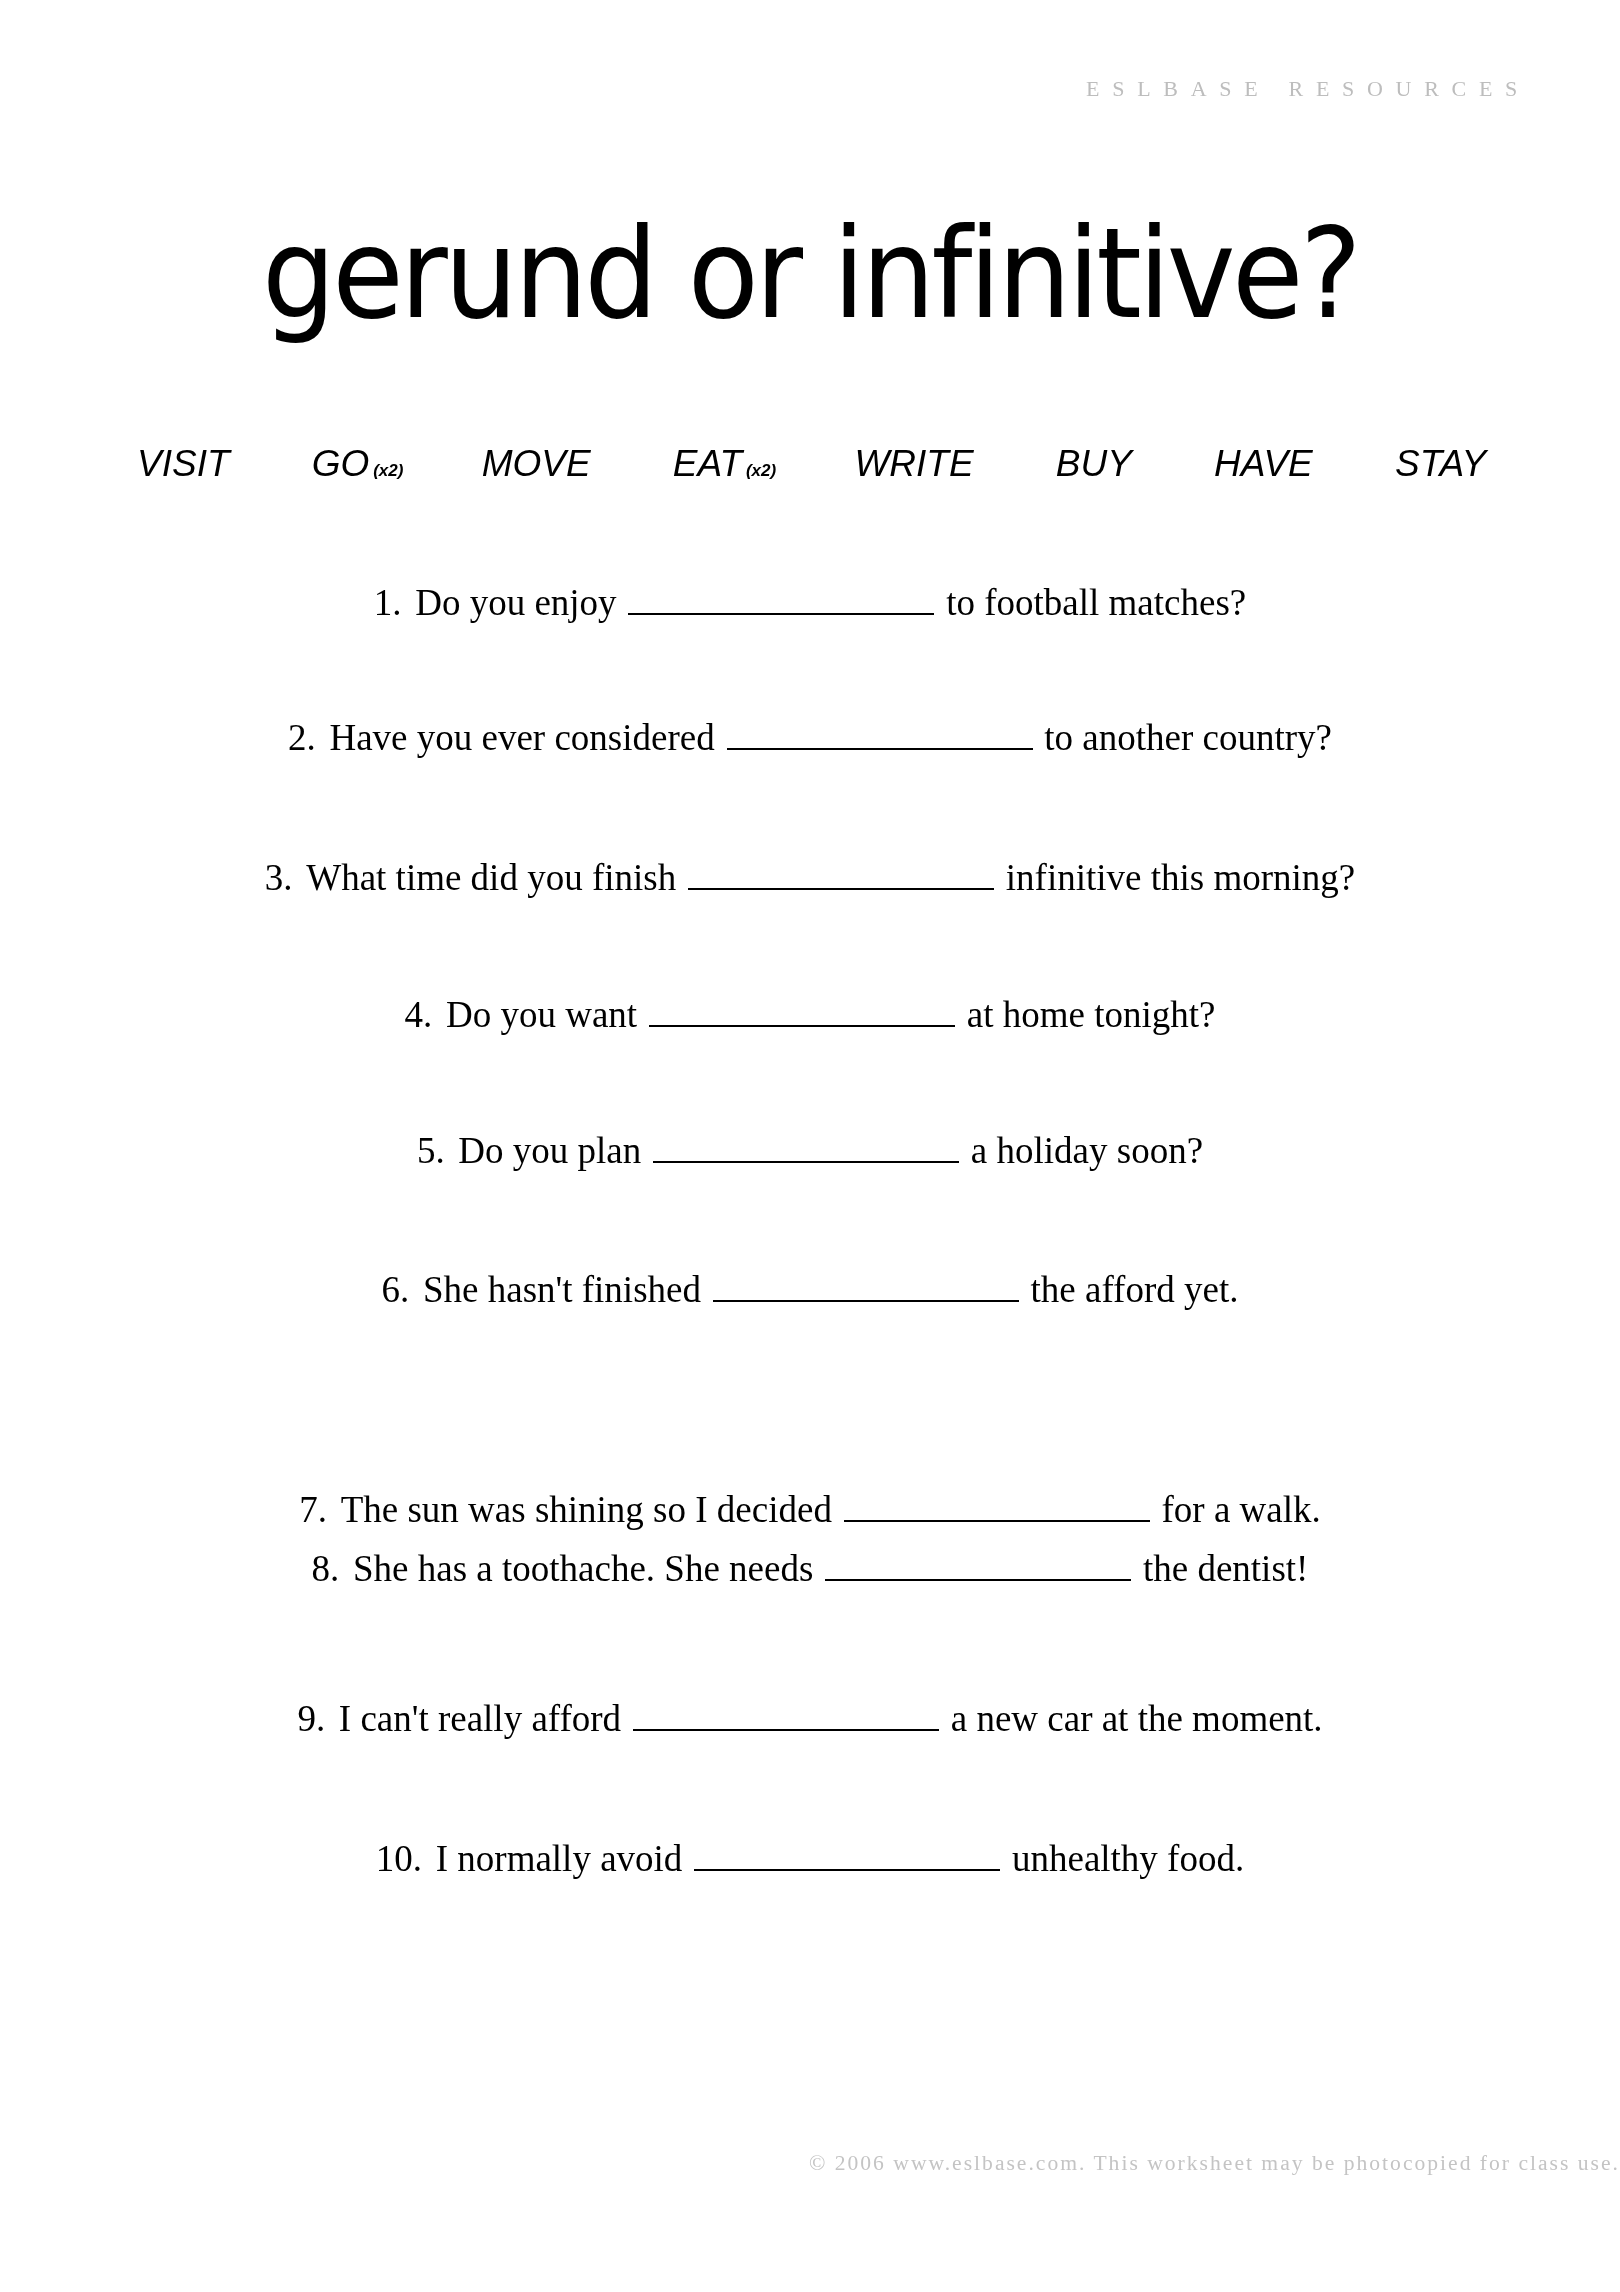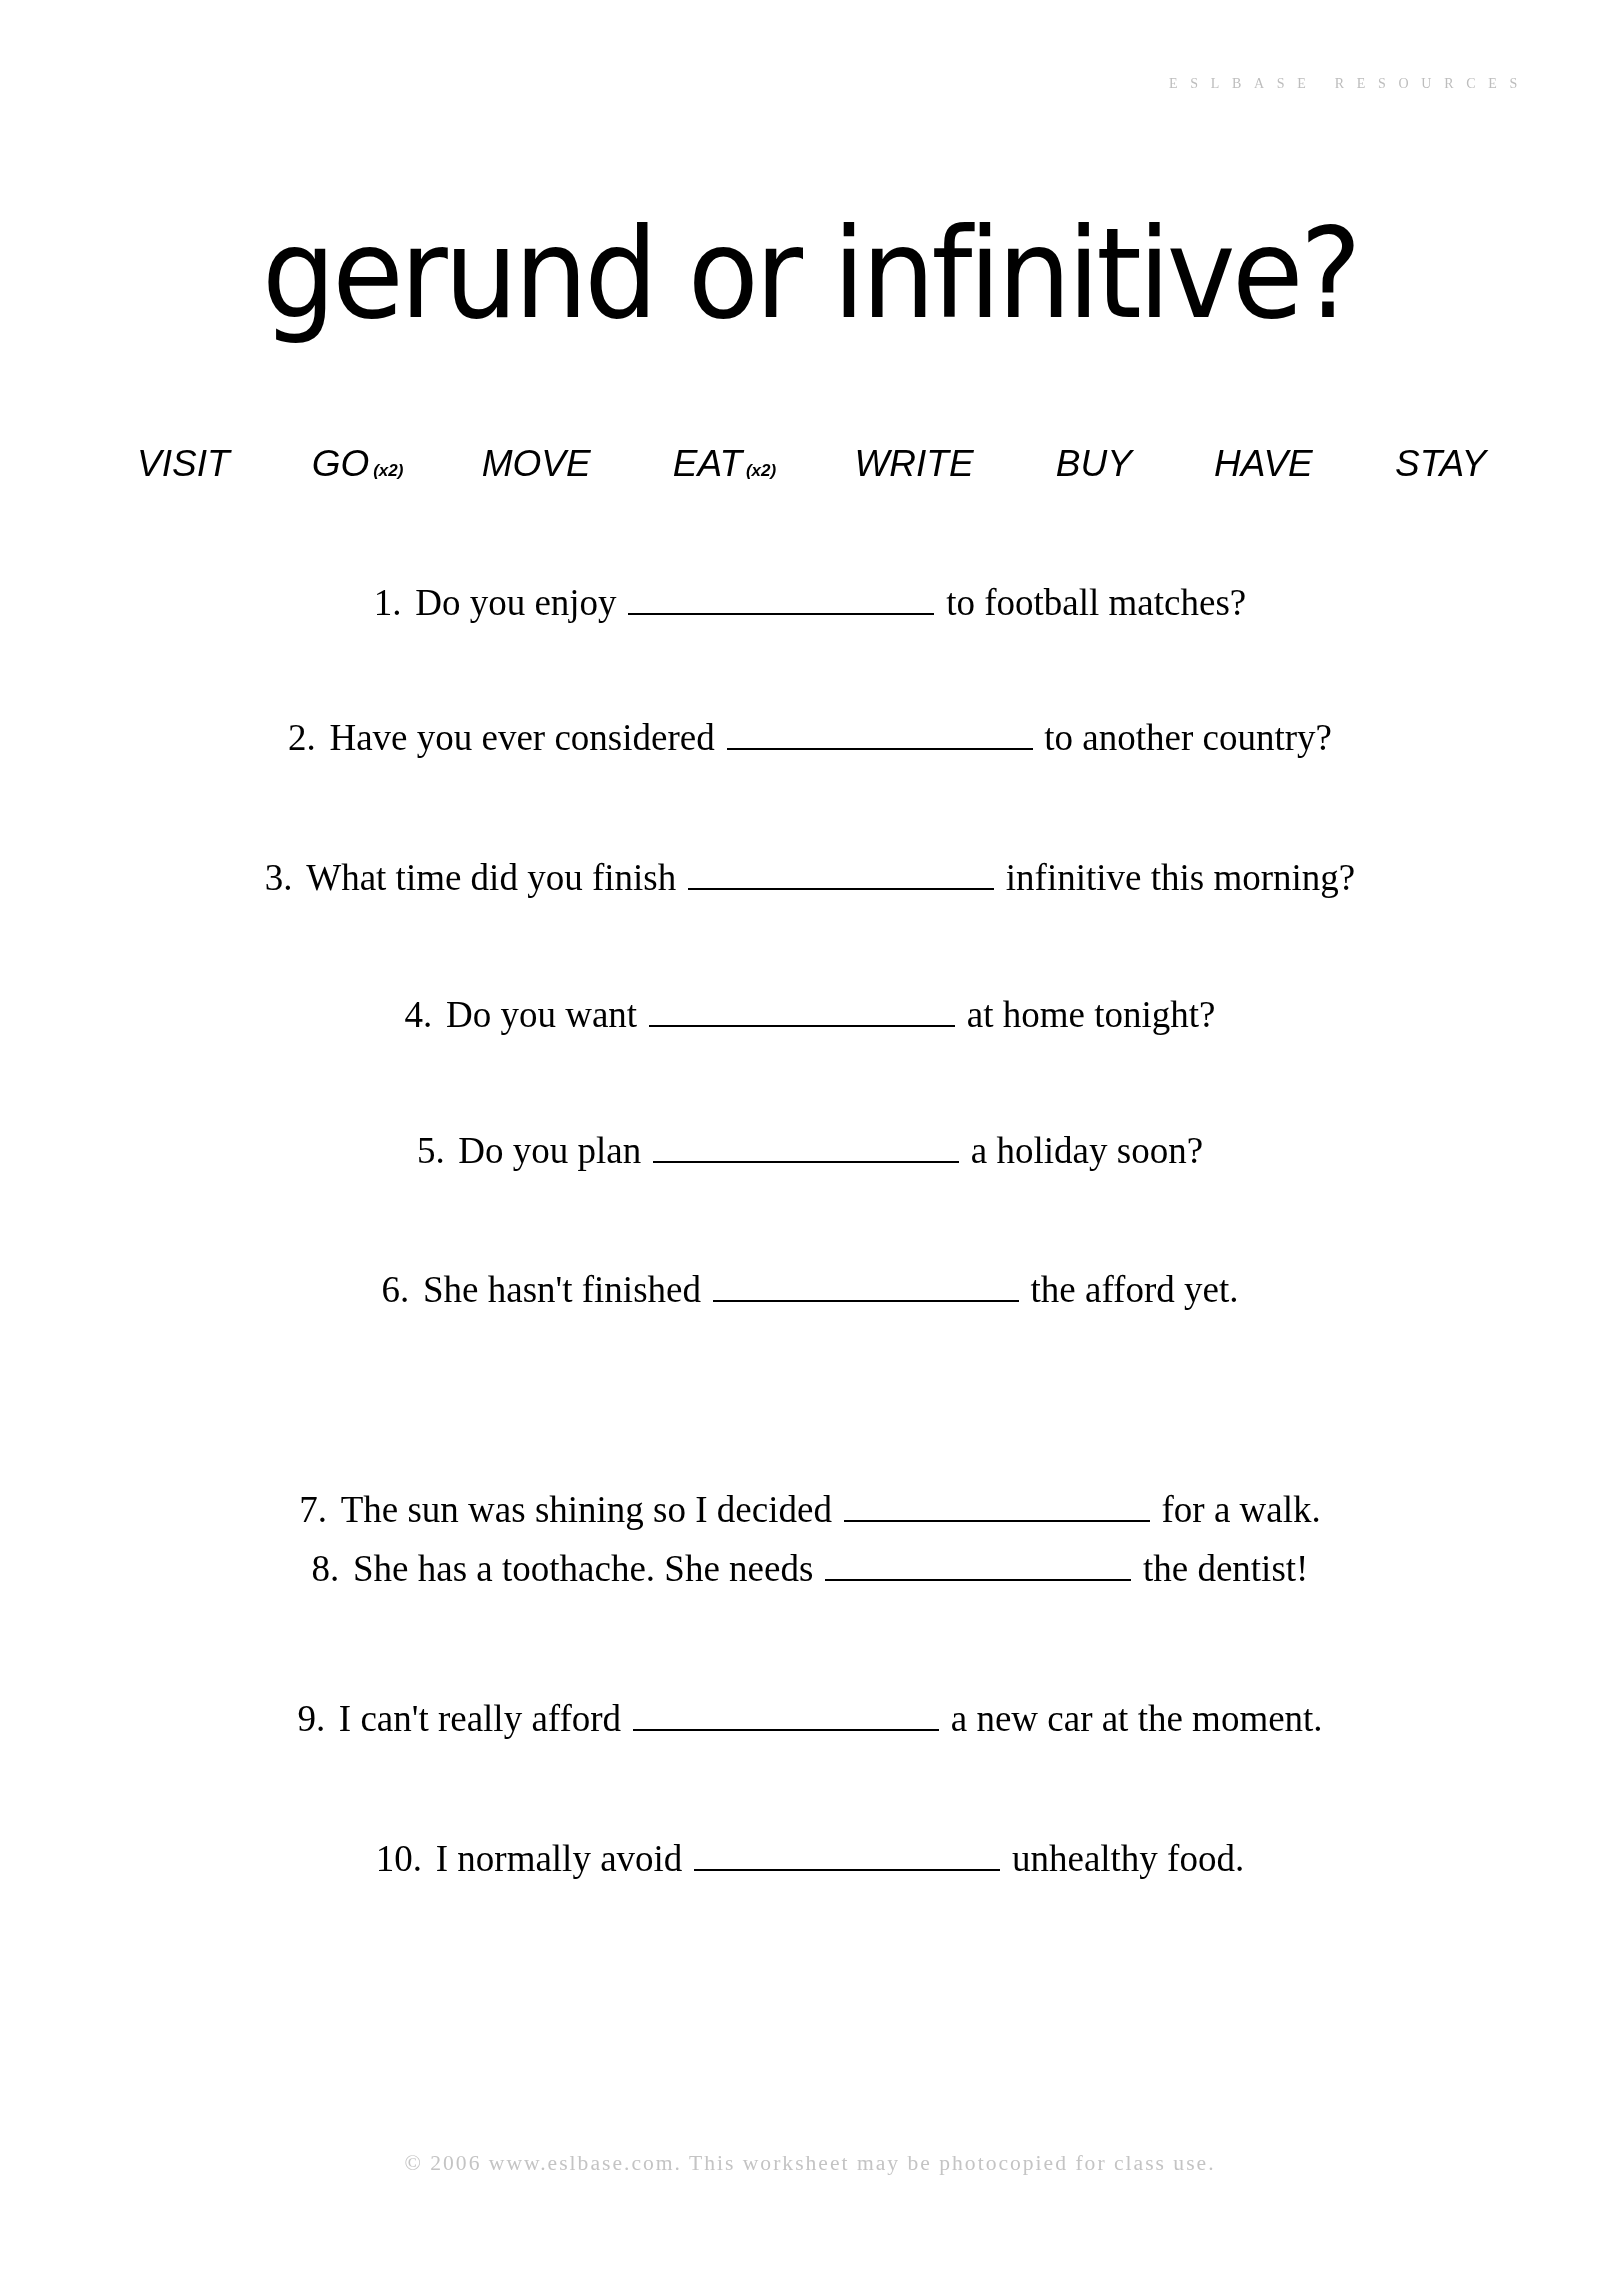--- a/index.html
+++ b/index.html
@@ -1,19 +1,19 @@
 <!DOCTYPE html>
 <html><head>
 <meta charset="utf-8">
 <style>
   html, body { margin: 0; padding: 0; background: #ffffff; }
   body { width: 1620px; height: 2293px; position: relative; overflow: hidden; }
   .header {
     position: absolute; top: 76px; right: 90px;
-    font-family: "Liberation Serif", serif; font-size: 14px;
+    font-family: "Liberation Serif", serif; font-size: 22px;
     color: #bdbdbd; letter-spacing: 12.7px;
   }
   .title {
     position: absolute; top: 201px; left: 0; width: 1620px; text-align: center;
     font-family: "DejaVu Sans", sans-serif; font-size: 125px;
     color: #000; letter-spacing: -3.9px; transform: scaleX(0.93);
   }
   .wordbank {
     position: absolute; top: 443px; left: 137px; width: 1353px;
     display: flex; justify-content: space-between;
@@ -25,21 +25,21 @@
     position: absolute; left: 0; width: 1620px; text-align: center;
     font-family: "Liberation Serif", serif; font-size: 37px; color: #000;
     white-space: nowrap;
   }
   .blank {
     display: inline-block; width: 306px; border-bottom: 2.9px solid #000;
     height: 29px; vertical-align: baseline; margin: 0 11.8px;
   }
   .num { margin-right: 13.7px; }
   .footer {
-    position: absolute; top: 2151px; left: 0; width: 1620px; text-align: center;
+    position: absolute; top: 2151px; left: 0; width: 1620px; text-align: right;
     font-family: "Liberation Serif", serif; font-size: 21.6px; color: #c4c4c4;
     letter-spacing: 2px;
   }
 </style>
 </head>
 <body>
 
 <div class="header">ESLBASE RESOURCES</div>
 
 <div class="title">gerund or infinitive?</div>

